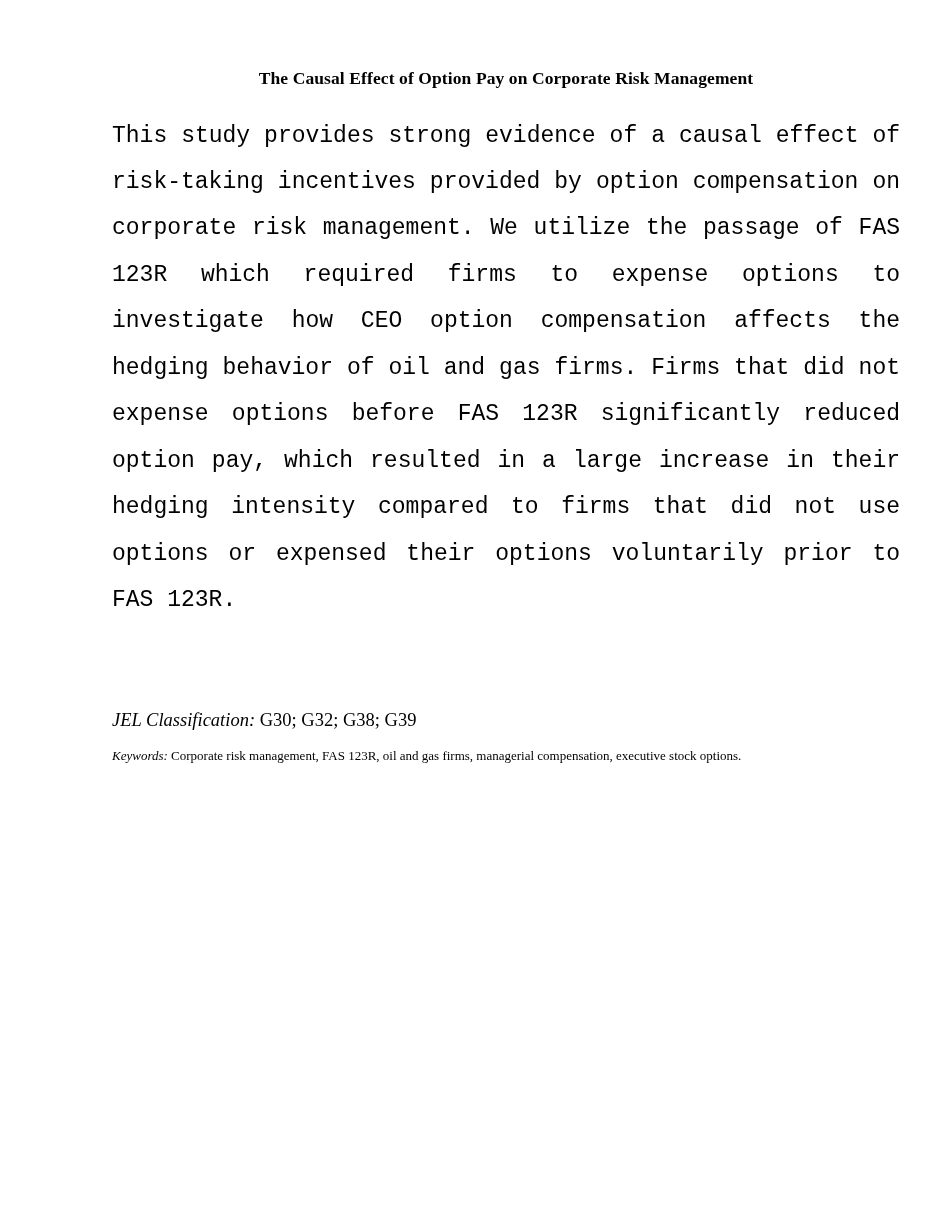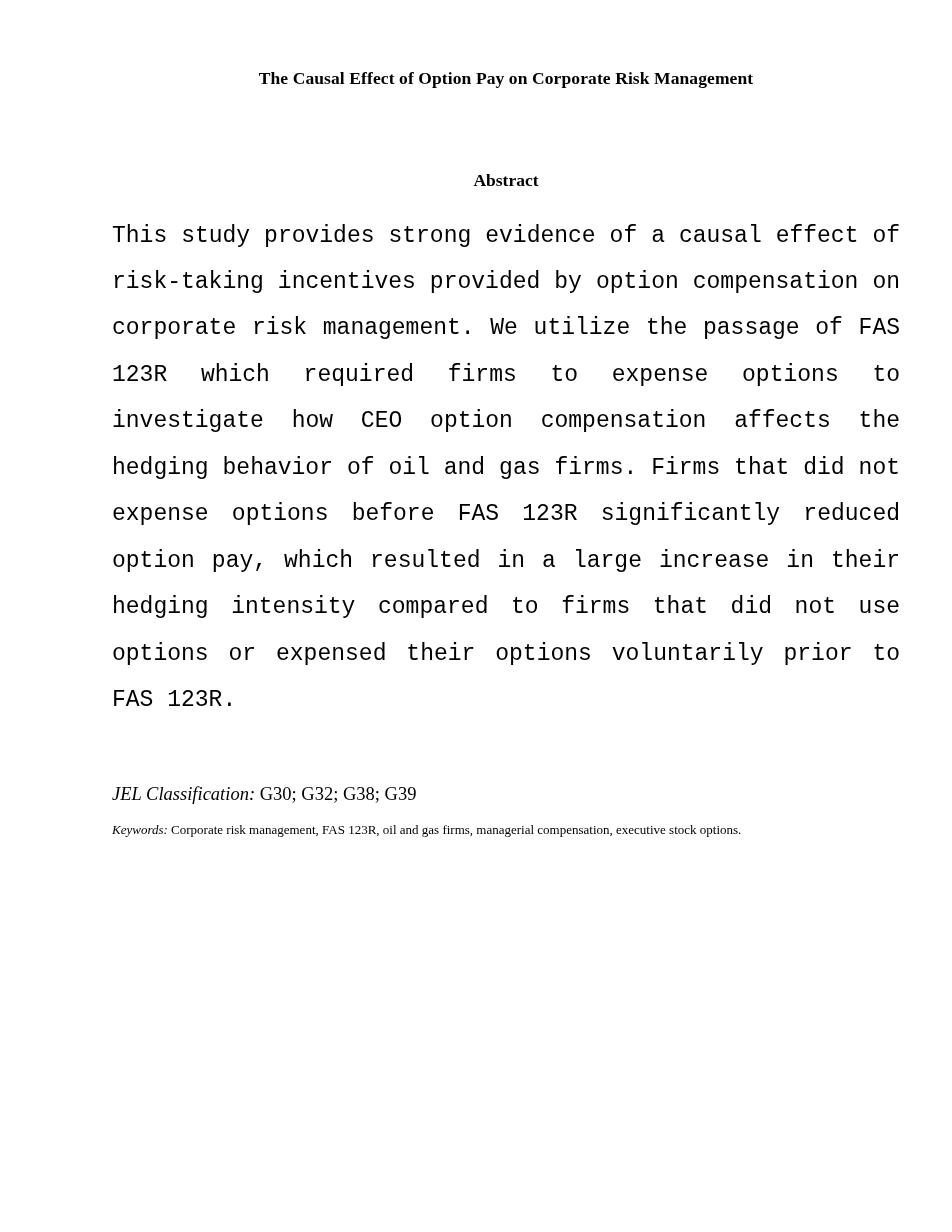--- a/index.html
+++ b/index.html
@@ -38,21 +38,21 @@
   .abstract-body {
     font-size: 23px;
     text-align: justify;
     text-justify: inter-word;
     line-height: 2.02;
     margin: 22px 0 0 0;
     hyphens: none;
     font-family: Liberation Mono, monospace;
   }
   .meta-block {
-    margin-top: 58px;
+    margin-top: 84px;
   }
   .jel-line {
     font-size: 18.5px;
     line-height: 1.45;
     margin: 0;
   }
   .keywords-line {
     font-size: 13px;
     line-height: 1.45;
     margin: 13px 0 0 0;
@@ -63,21 +63,20 @@
     font-style: italic;
   }
 </style>
 </head>
 <body>
 
 <div class="page">
 
   <h1 class="paper-title">The Causal Effect of Option Pay on Corporate Risk Management</h1>
 
-  <h2 class="abstract-heading">Abstract</h2>
 
   <p class="abstract-body">This study provides strong evidence of a causal effect of risk-taking incentives provided by option compensation on corporate risk management. We utilize the passage of FAS 123R which required firms to expense options to investigate how CEO option compensation affects the hedging behavior of oil and gas firms. Firms that did not expense options before FAS 123R significantly reduced option pay, which resulted in a large increase in their hedging intensity compared to firms that did not use options or expensed their options voluntarily prior to FAS 123R.</p>
 
   <div class="meta-block">
     <p class="jel-line">
       <span class="label-italic">JEL Classification:</span>
       <span>G30; G32; G38; G39</span>
     </p>
     <p class="keywords-line">
       <span class="label-italic">Keywords:</span>

